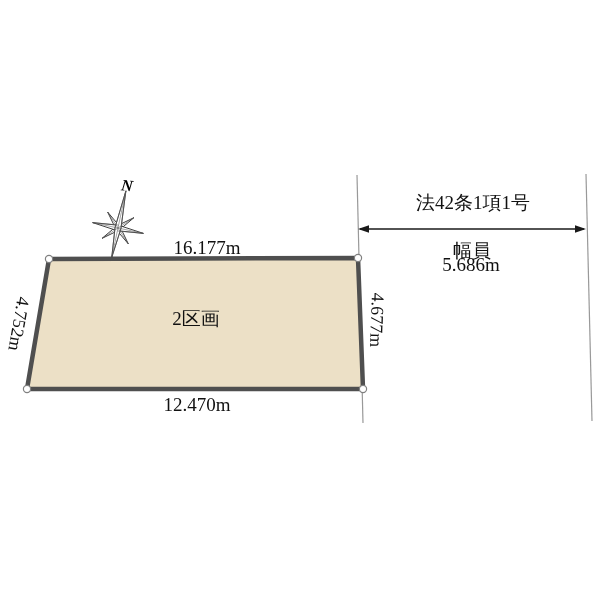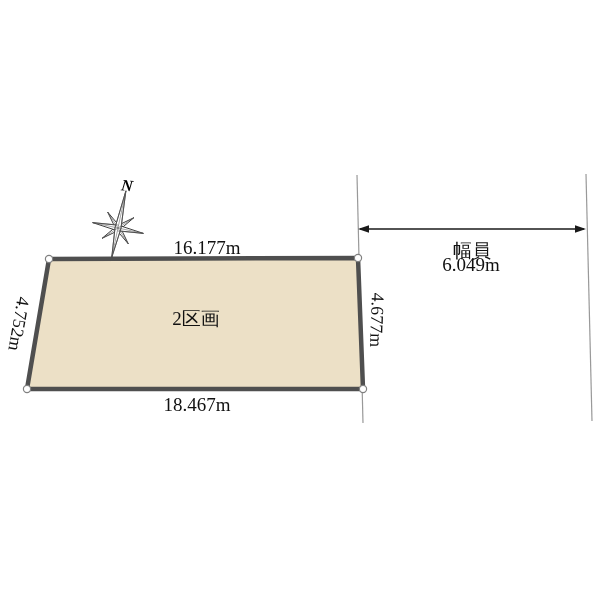--- a/index.html
+++ b/index.html
@@ -75,24 +75,25 @@
       </g>
     </g>
   </svg>
 
   <div class="north-letter" style="left:127px;top:186px;">N</div>
 
   <div class="label" style="left:196px;top:318px;text-align:center;">2区画</div>
 
   <div class="label" style="left:207px;top:247px;">16.177m</div>
 
-  <div class="label" style="left:197px;top:404px;">18.467m</div>
+  <div class="label" style="left:197px;top:404px;">12.470m</div>
 
   <div class="label rot-left" style="left:19px;top:324px;">4.752m</div>
 
   <div class="label rot-right" style="left:377px;top:320px;">4.677m</div>
 
+  <div class="label" style="left:473px;top:202px;">法42条1項1号</div>
 
   <div class="label" style="left:472px;top:242px;margin-top:8px;">幅員</div>
 
-  <div class="label" style="left:471px;top:264px;">6.049m</div>
+  <div class="label" style="left:471px;top:264px;">5.686m</div>
 
 </div>
 
 </body></html>

